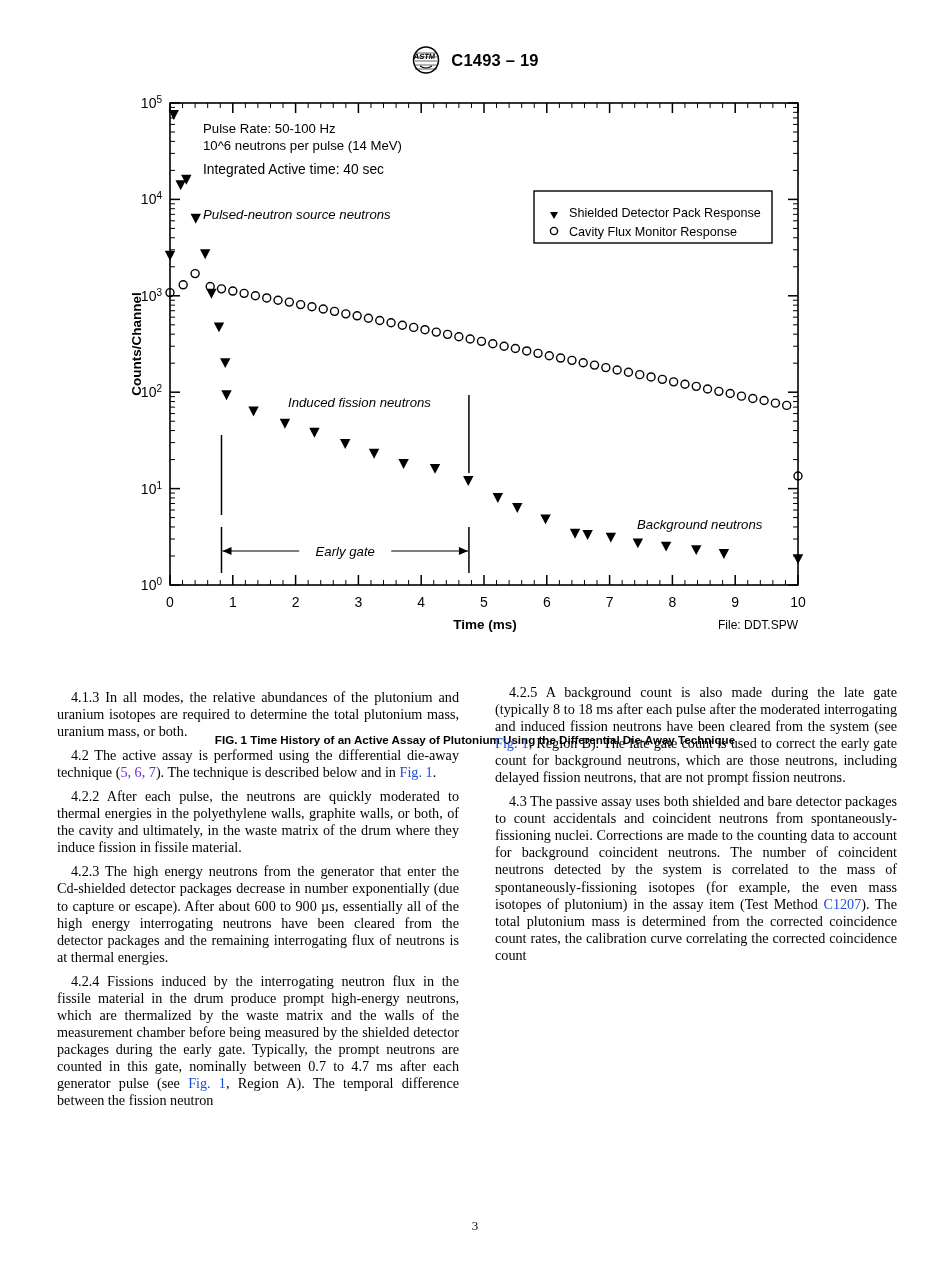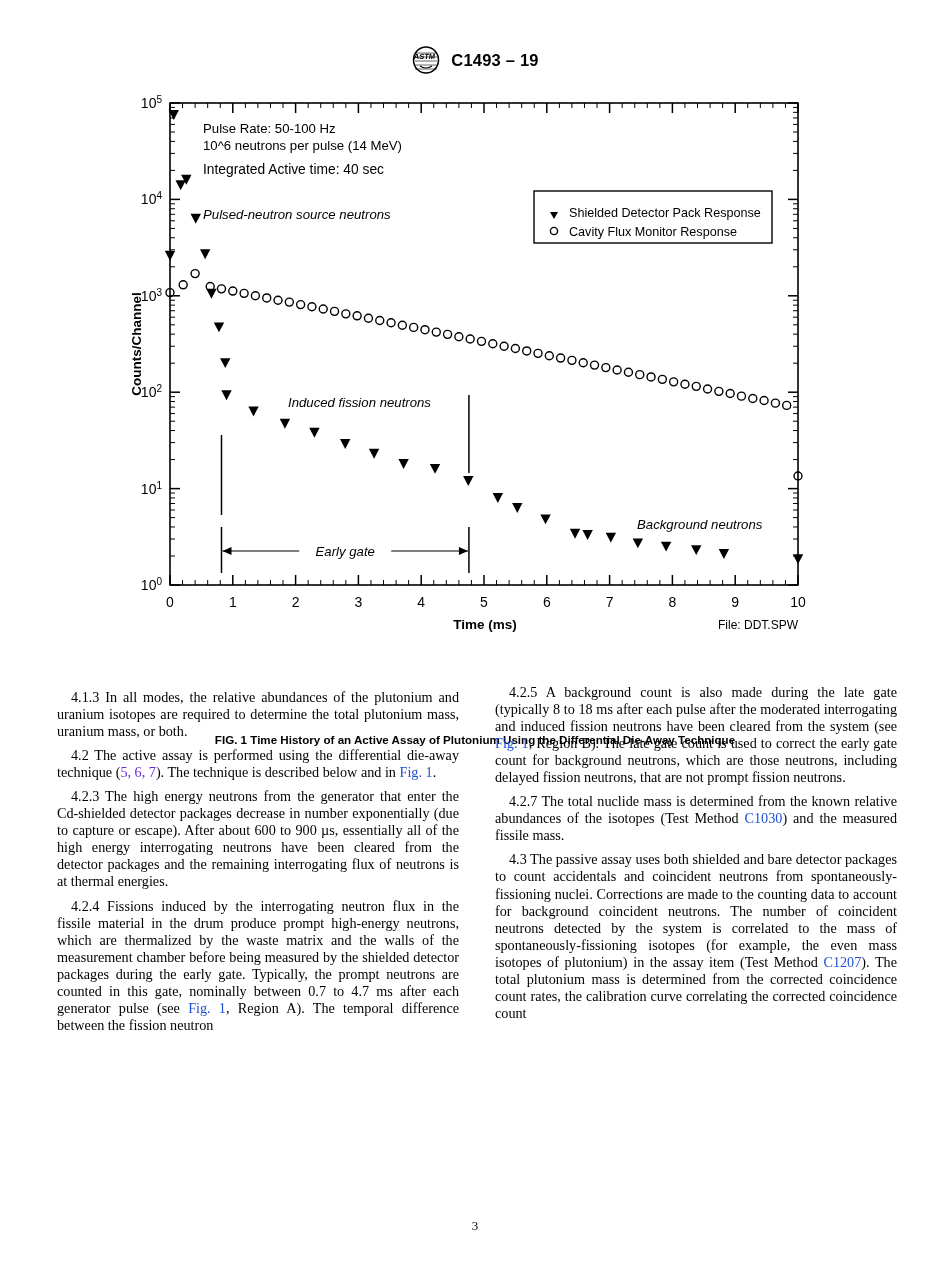--- a/index.html
+++ b/index.html
@@ -446,23 +446,23 @@
       </g>
     </svg>
   </div>
   <div class="fig-caption">FIG. 1 Time History of an Active Assay of Plutonium Using the Differential Die-Away Technique</div>
 </div>
 
 <div class="body-columns">
   <div class="col" id="left-col">
       <p class="tight">4.1.3  In all modes, the relative abundances of the plutonium and uranium isotopes are required to determine the total plutonium mass, uranium mass, or both.</p>
       <p class="spaced">4.2 The active assay is performed using the differential die-away technique (<b class="bold-ref">5, 6, 7</b>). The technique is described below and in <span class="ref">Fig. 1</span>.</p>
+      <p class="spaced">4.2.2  After each pulse, the neutrons are quickly moderated to thermal energies in the polyethylene walls, graphite walls, or both, of the cavity and ultimately, in the waste matrix of the drum where they induce fission in fissile material.</p>
       <p class="spaced">4.2.3  The high energy neutrons from the generator that enter the Cd-shielded detector packages decrease in number exponentially (due to capture or escape). After about 600 to 900 µs, essentially all of the high energy interrogating neutrons have been cleared from the detector packages and the remaining interrogating flux of neutrons is at thermal energies.</p>
       <p class="spaced">4.2.4  Fissions induced by the interrogating neutron flux in the fissile material in the drum produce prompt high-energy neutrons, which are thermalized by the waste matrix and the walls of the measurement chamber before being measured by the shielded detector packages during the early gate. Typically, the prompt neutrons are counted in this gate, nominally between 0.7 to 4.7 ms after each generator pulse (see <span class="ref">Fig. 1</span>, Region A). The temporal difference between the fission neutron</p>
     </div>
   <div class="col" id="right-col">
       <p class="spaced">4.2.5  A background count is also made during the late gate (typically 8 to 18 ms after each pulse after the moderated interrogating and induced fission neutrons have been cleared from the system (see <span class="ref">Fig. 1</span>, Region B). The late gate count is used to correct the early gate count for background neutrons, which are those neutrons, including delayed fission neutrons, that are not prompt fission neutrons.</p>
-      <p class="spaced">4.2.7  The total nuclide mass is determined from the known relative abundances of the isotopes (Test Method <span class="ref">C1030</span>) and the measured fissile mass.</p>
       <p class="spaced">4.3  The passive assay uses both shielded and bare detector packages to count accidentals and coincident neutrons from spontaneously-fissioning nuclei. Corrections are made to the counting data to account for background coincident neutrons. The number of coincident neutrons detected by the system is correlated to the mass of spontaneously-fissioning isotopes (for example, the even mass isotopes of plutonium) in the assay item (Test Method <span class="ref">C1207</span>). The total plutonium mass is determined from the corrected coincidence count rates, the calibration curve correlating the corrected coincidence count</p>
     </div>
 </div>
 
 <div class="page-number">3</div>
 
 </body></html>

